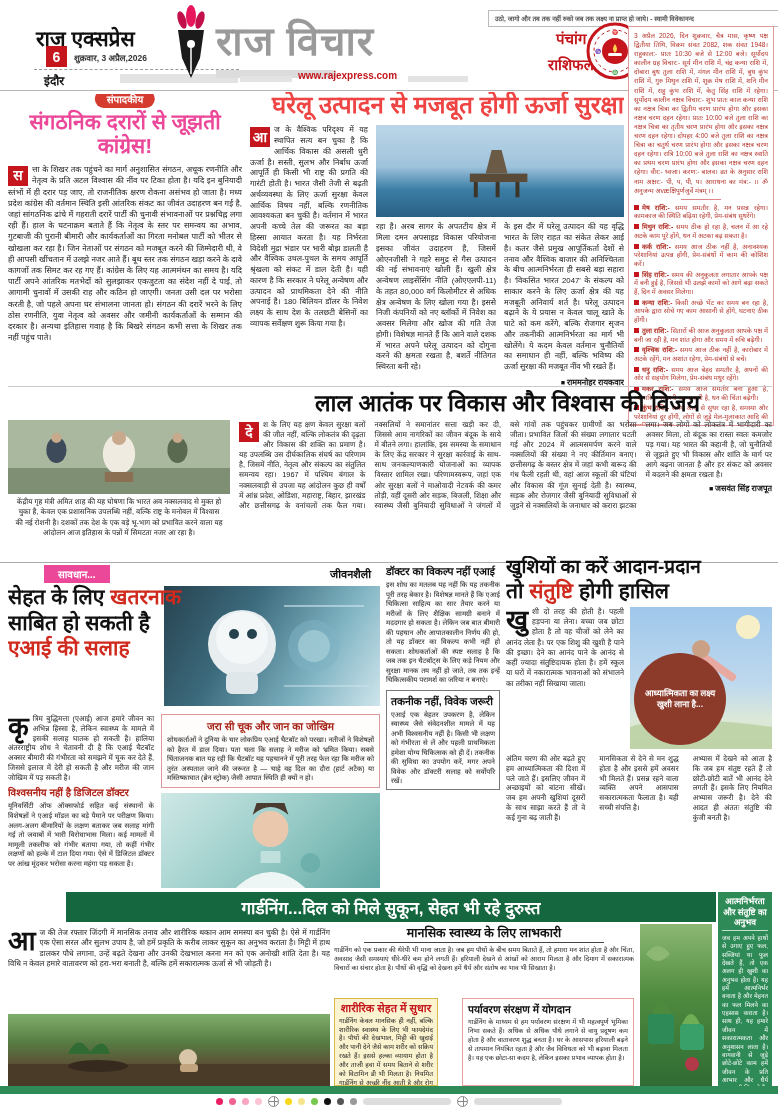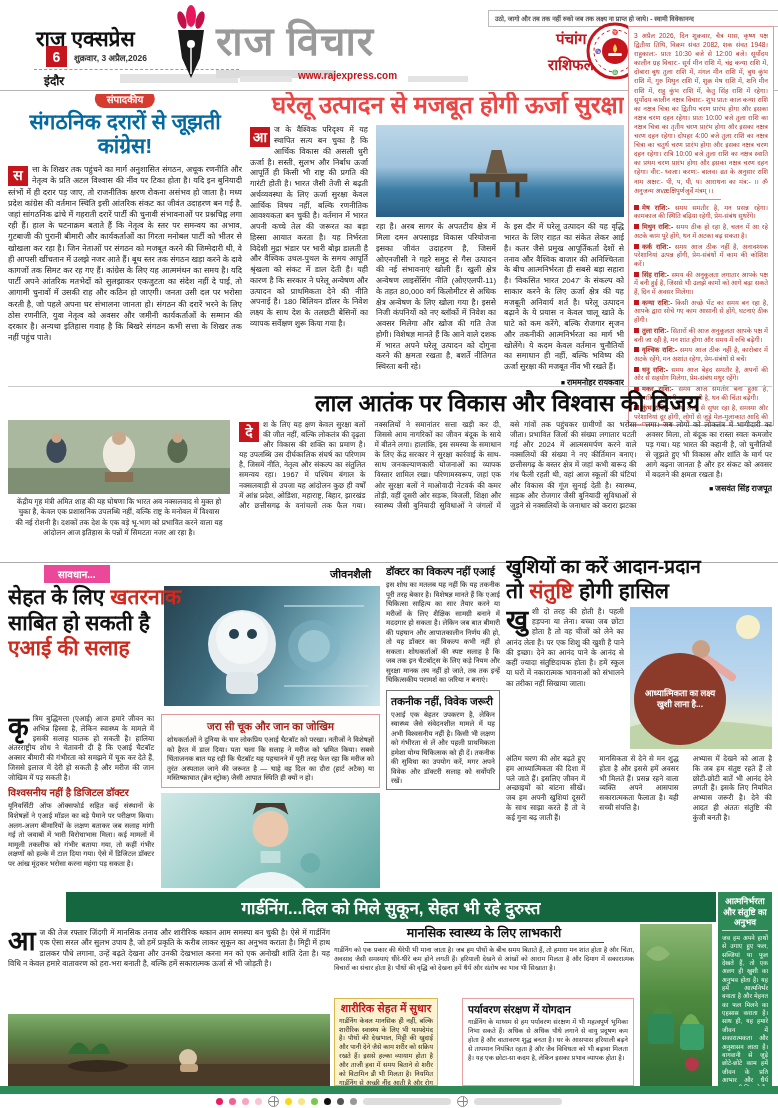--- a/index.html
+++ b/index.html
@@ -30,21 +30,21 @@
         padding:4px 5px;box-sizing:border-box;overflow:hidden;color:#b23228;}
   .rail .intro{font-size:6.6px;line-height:1.38;text-align:justify;}
   .rail .sep{width:40px;border-top:1px solid #d88;margin:4px auto;}
   .sign{font-size:6.6px;line-height:1.32;text-align:justify;margin-bottom:2px;}
   .sign::before{content:"";display:inline-block;width:5px;height:5px;background:#c4161c;margin-right:3px;}
   .sign b{font-weight:bold;}
   
   .editorial{left:8px;top:94px;width:234px;height:290px;overflow:hidden;}
   .ed-badge{position:absolute;left:50%;top:-4px;transform:translateX(-50%);background:#d63b2f;
             color:#fff;font-weight:bold;font-size:10px;padding:2px 12px;border-radius:9px;}
-  .ed-head{margin:16px 0 6px;text-align:center;font-size:21px;font-weight:bold;line-height:1.15;color:#0369a1;}
+  .ed-head{margin:16px 0 6px;text-align:center;font-size:21px;font-weight:bold;line-height:1.15;color:#ec4899;}
   .body-sm{font-size:8px;line-height:1.4;color:#222;}
   .dcap-red{float:left;width:20px;height:20px;background:#c4161c;color:#fff;font-weight:bold;
             font-size:14px;display:flex;align-items:center;justify-content:center;margin:2px 4px 0 0;}
   .dcap-plain{float:left;font-size:27px;font-weight:bold;line-height:.85;margin:2px 4px 0 0;color:#111;}
   
   .energy{left:250px;top:92px;width:374px;height:294px;overflow:hidden;}
   .en-head{text-align:right;font-size:24px;font-weight:bold;line-height:1.1;margin-bottom:7px;color:#ef4444;}
   .en-row{display:flex;gap:8px;}
   .en-c1{width:118px;flex:none;}
   .en-right{flex:1;display:flex;flex-direction:column;}

